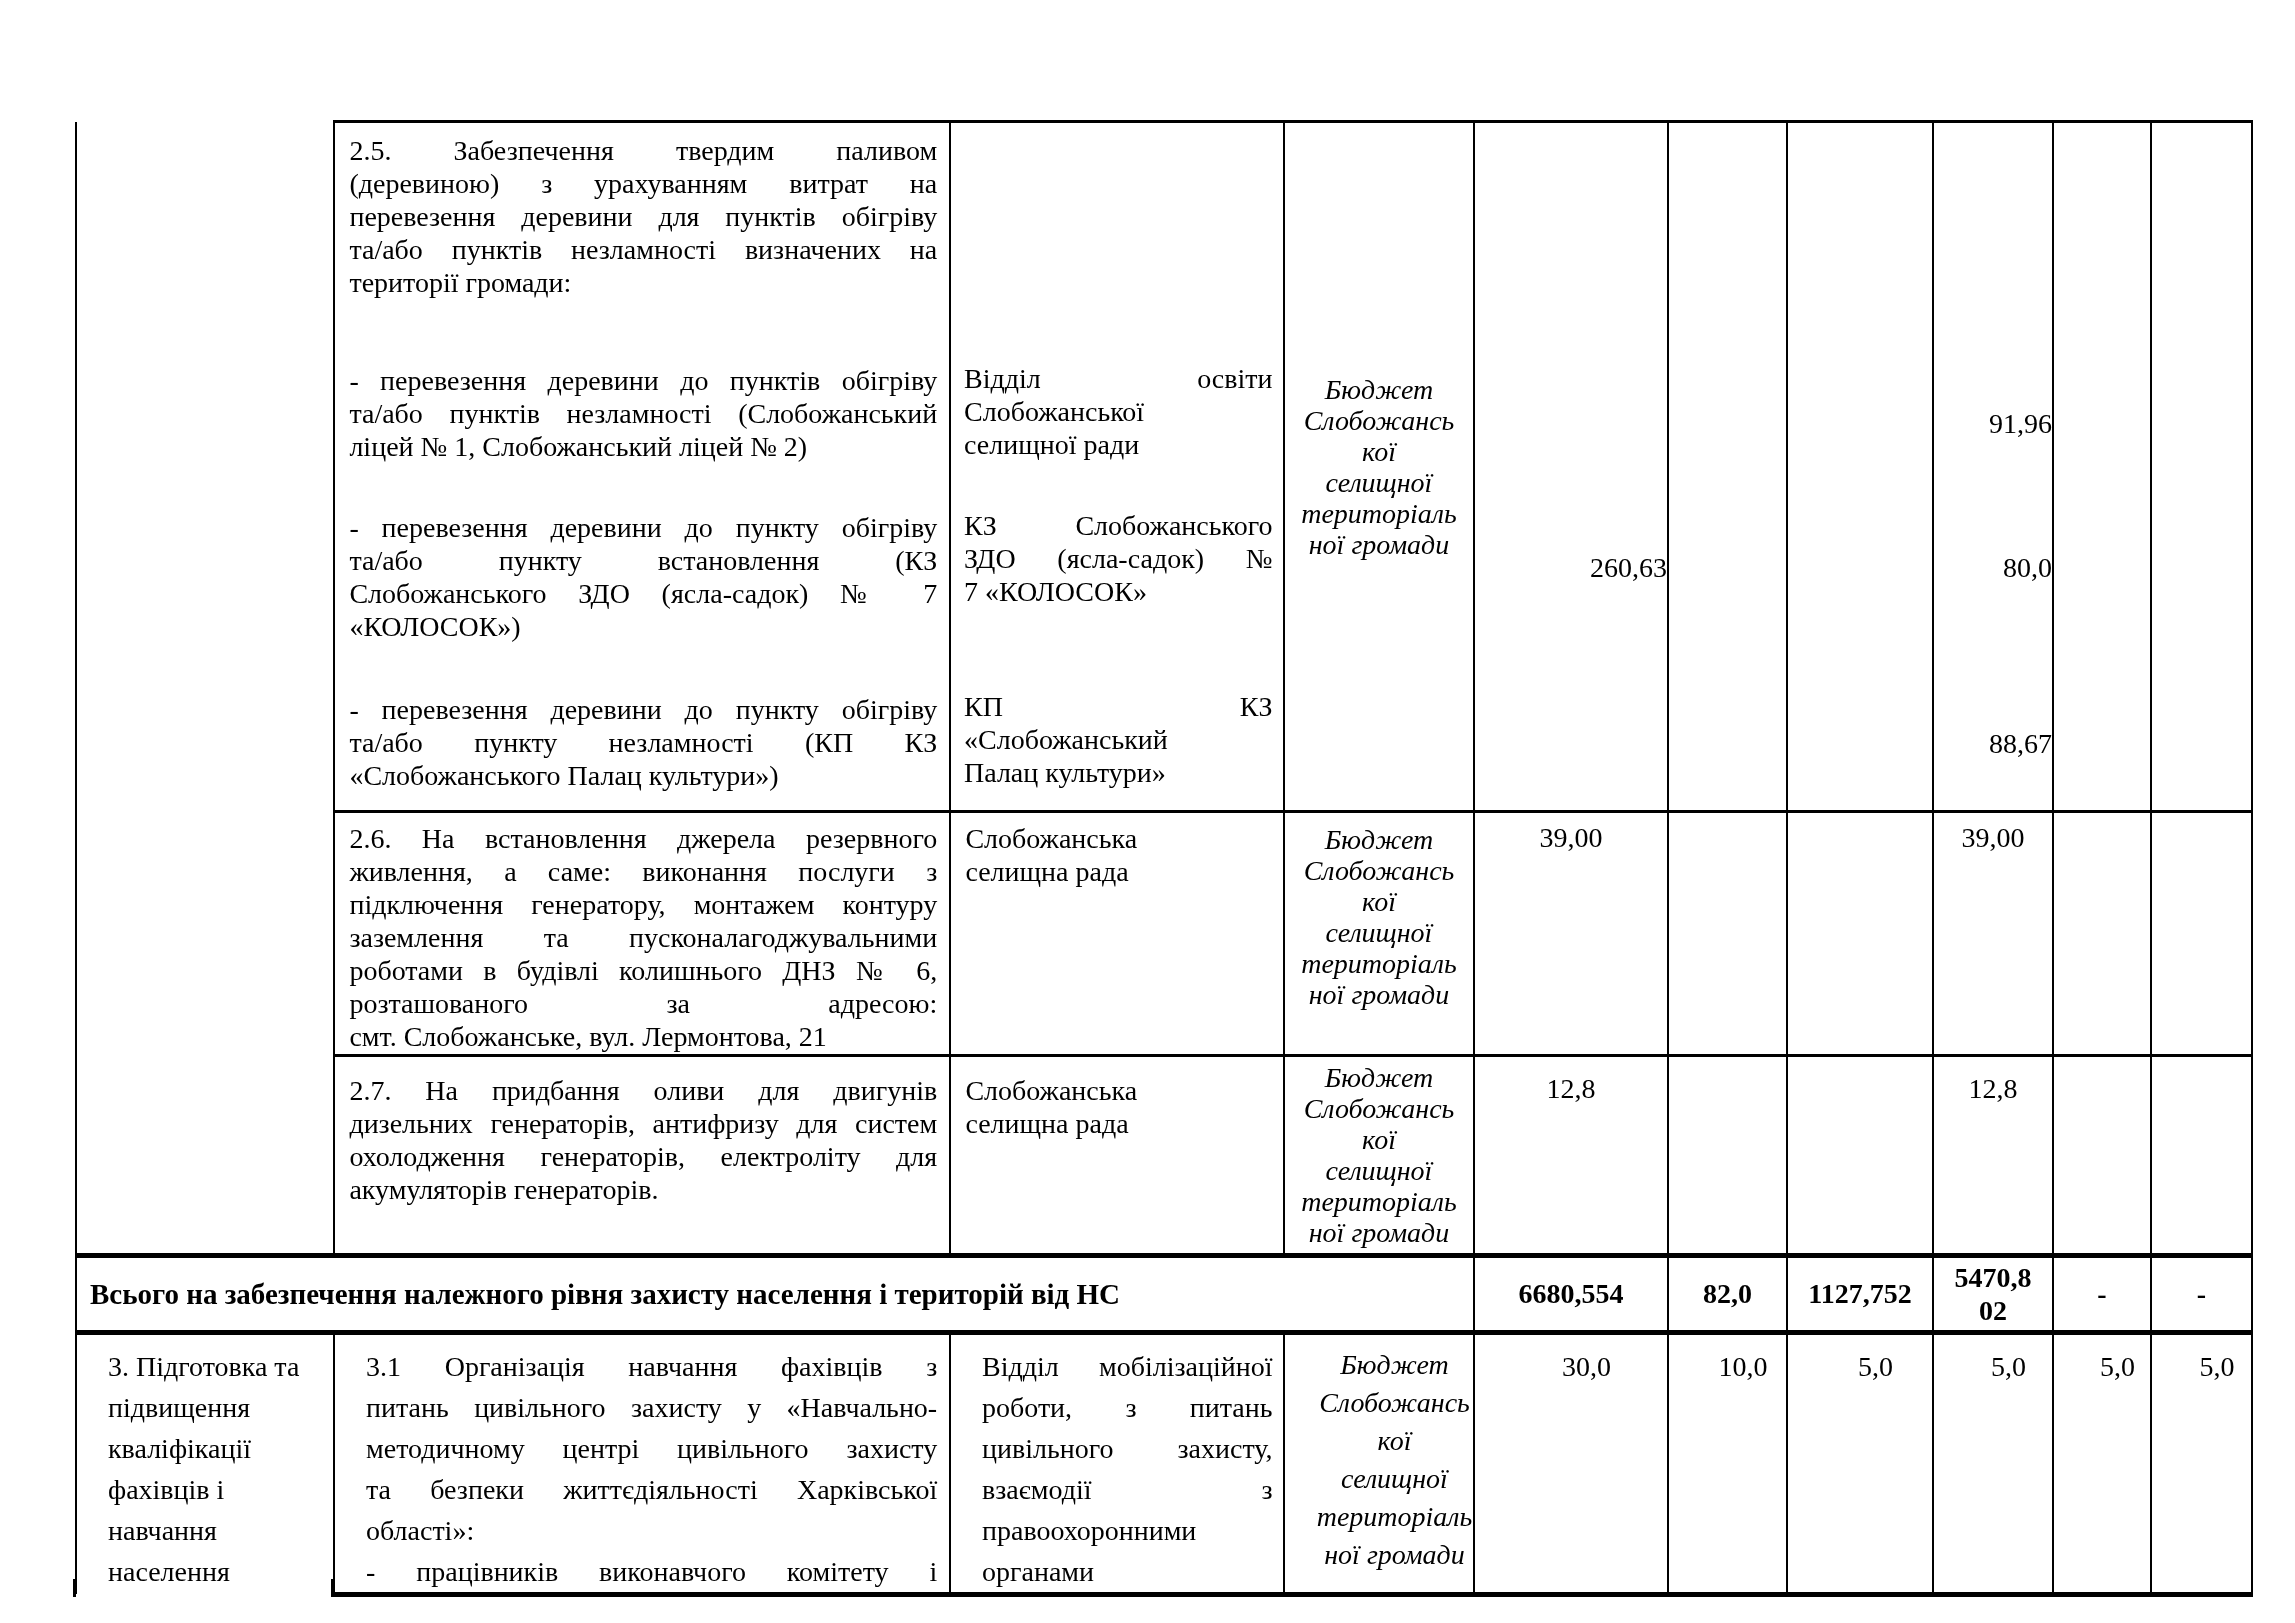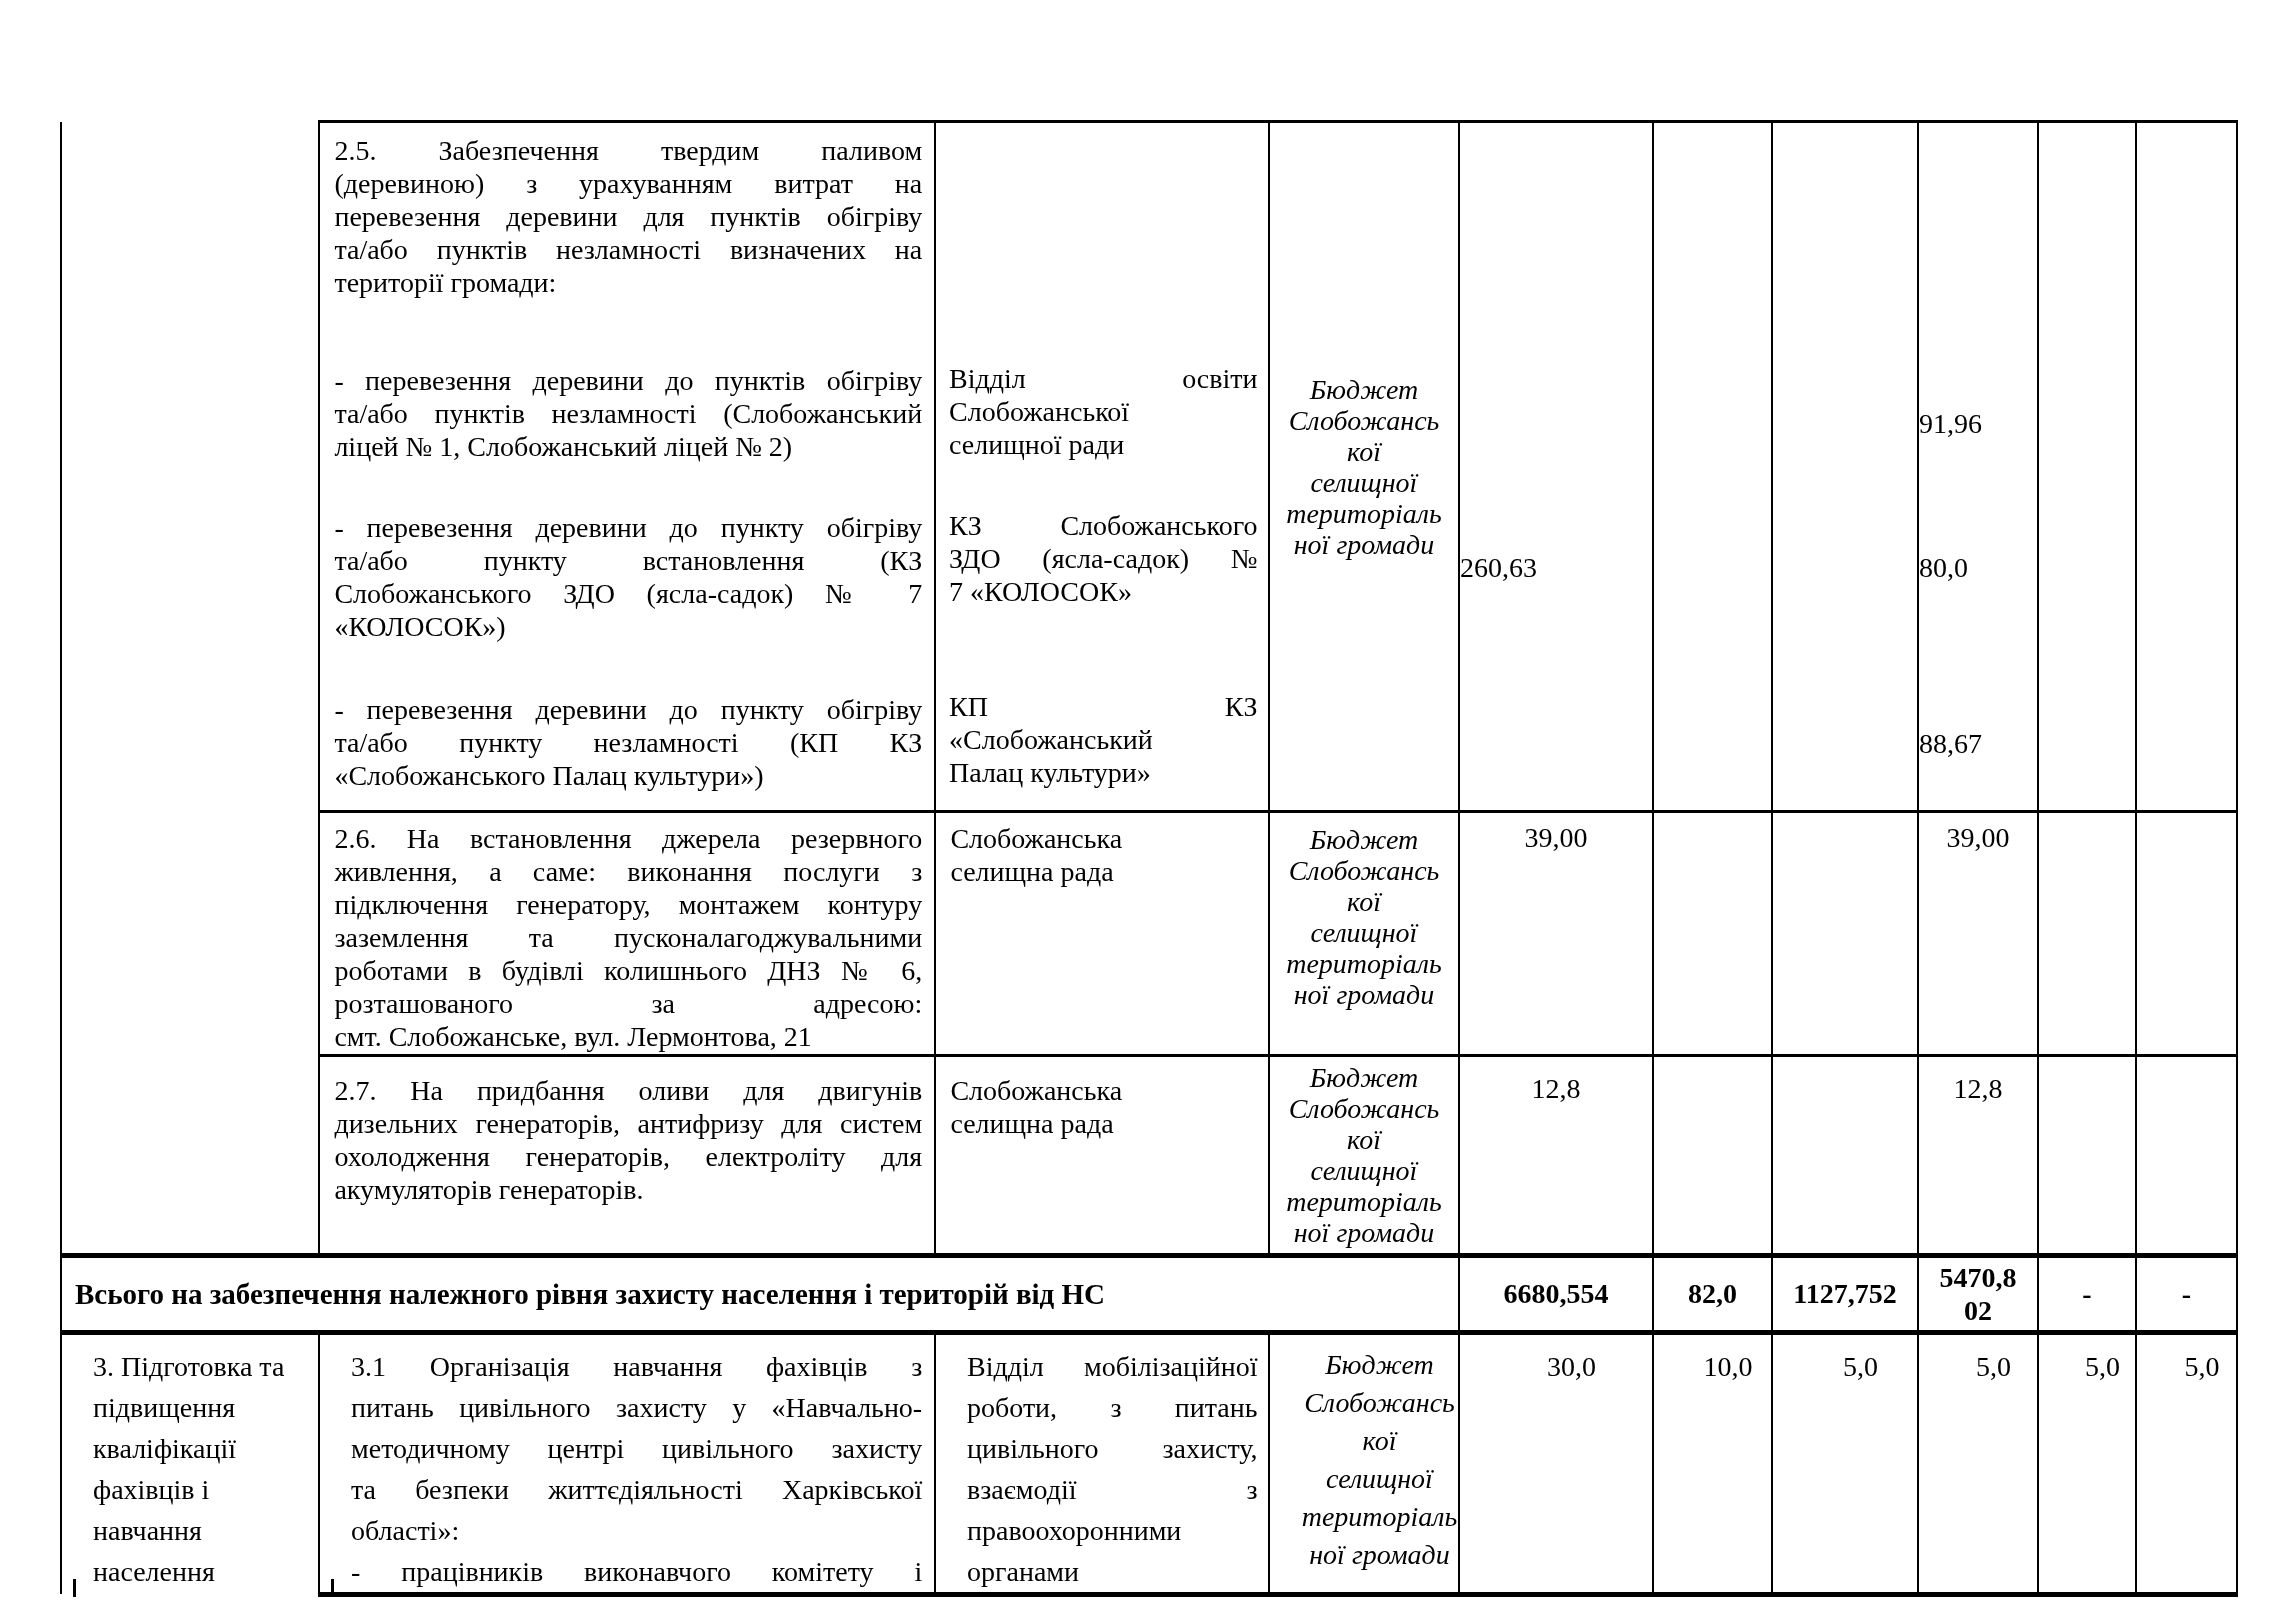--- a/index.html
+++ b/index.html
@@ -3,21 +3,21 @@
 <meta charset="utf-8">
 <style>
   html,body { margin:0; padding:0; background:#e8e8e8; }
   .page {
     position:relative; width:2295px; height:1623px;
     background:#ffffff; overflow:hidden;
     font-family:"Liberation Serif","DejaVu Serif",serif;
     color:#000;
   }
   table.grid {
-    position:absolute; left:60px; top:120px;
+    position:absolute; left:75px; top:120px;
     width:2176px; table-layout:fixed; border-collapse:collapse;
     font-size:28px; color:#000;
   }
   td {
     border:2.6px solid #000;
     vertical-align:top; padding:0;
     overflow:visible;
     word-wrap:normal;
   }
   
@@ -49,21 +49,21 @@
   td.d27, td.e27 { padding:17px 11.8px 0 14.4px; }
   .fund { text-align:center; }
   .fund .line { line-height:31px;font-style:italic; }
   .fmid { vertical-align:middle; }
   .ftop { padding-top:10.5px; }
   td.f27 { padding-top:5.2px; }
   .val { text-align:center; vertical-align:top; }
   .vt2 { padding-top:9.2px; }
   .vt3 { padding-top:15.7px; }
   .rel { position:relative; }
-  .abs { position:absolute; left:0; right:0; text-align:left; }
+  .abs { position:absolute; left:0; right:0; text-align:right; }
   .a435 { top:285px; } .a655 { top:429px; } .a925 { top:605px; }
   
   td.tot-label {
     vertical-align:middle; font-weight:bold; font-size:29px;
     padding-left:13px; text-align:left; white-space:nowrap;
   }
   td.tot-val { vertical-align:middle; font-weight:bold; text-align:center; }
   td.tot-val .line { line-height:33px; }
   
   .sec3 .line { line-height:41px; }

